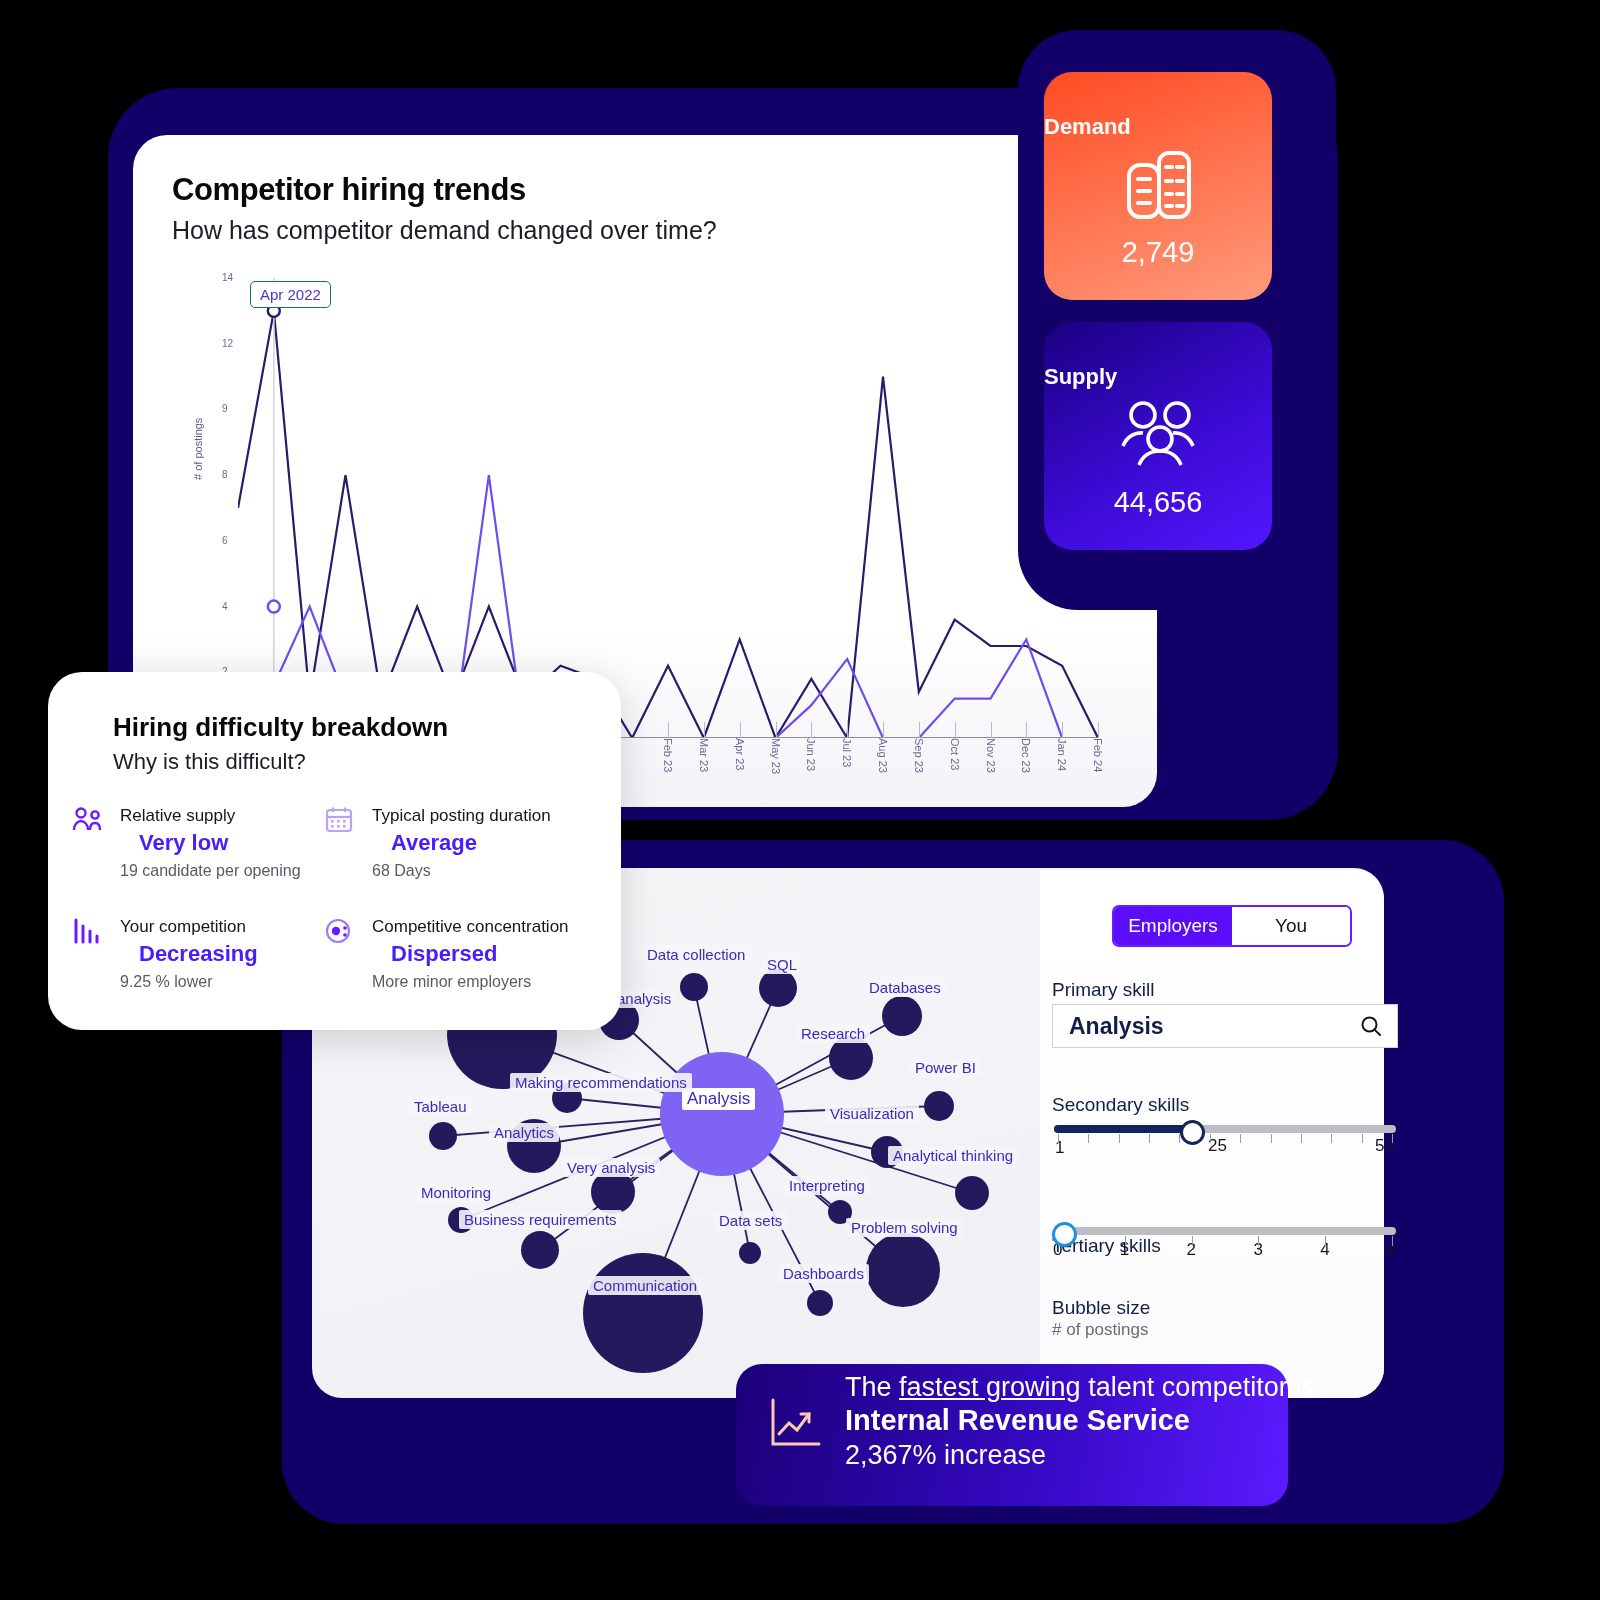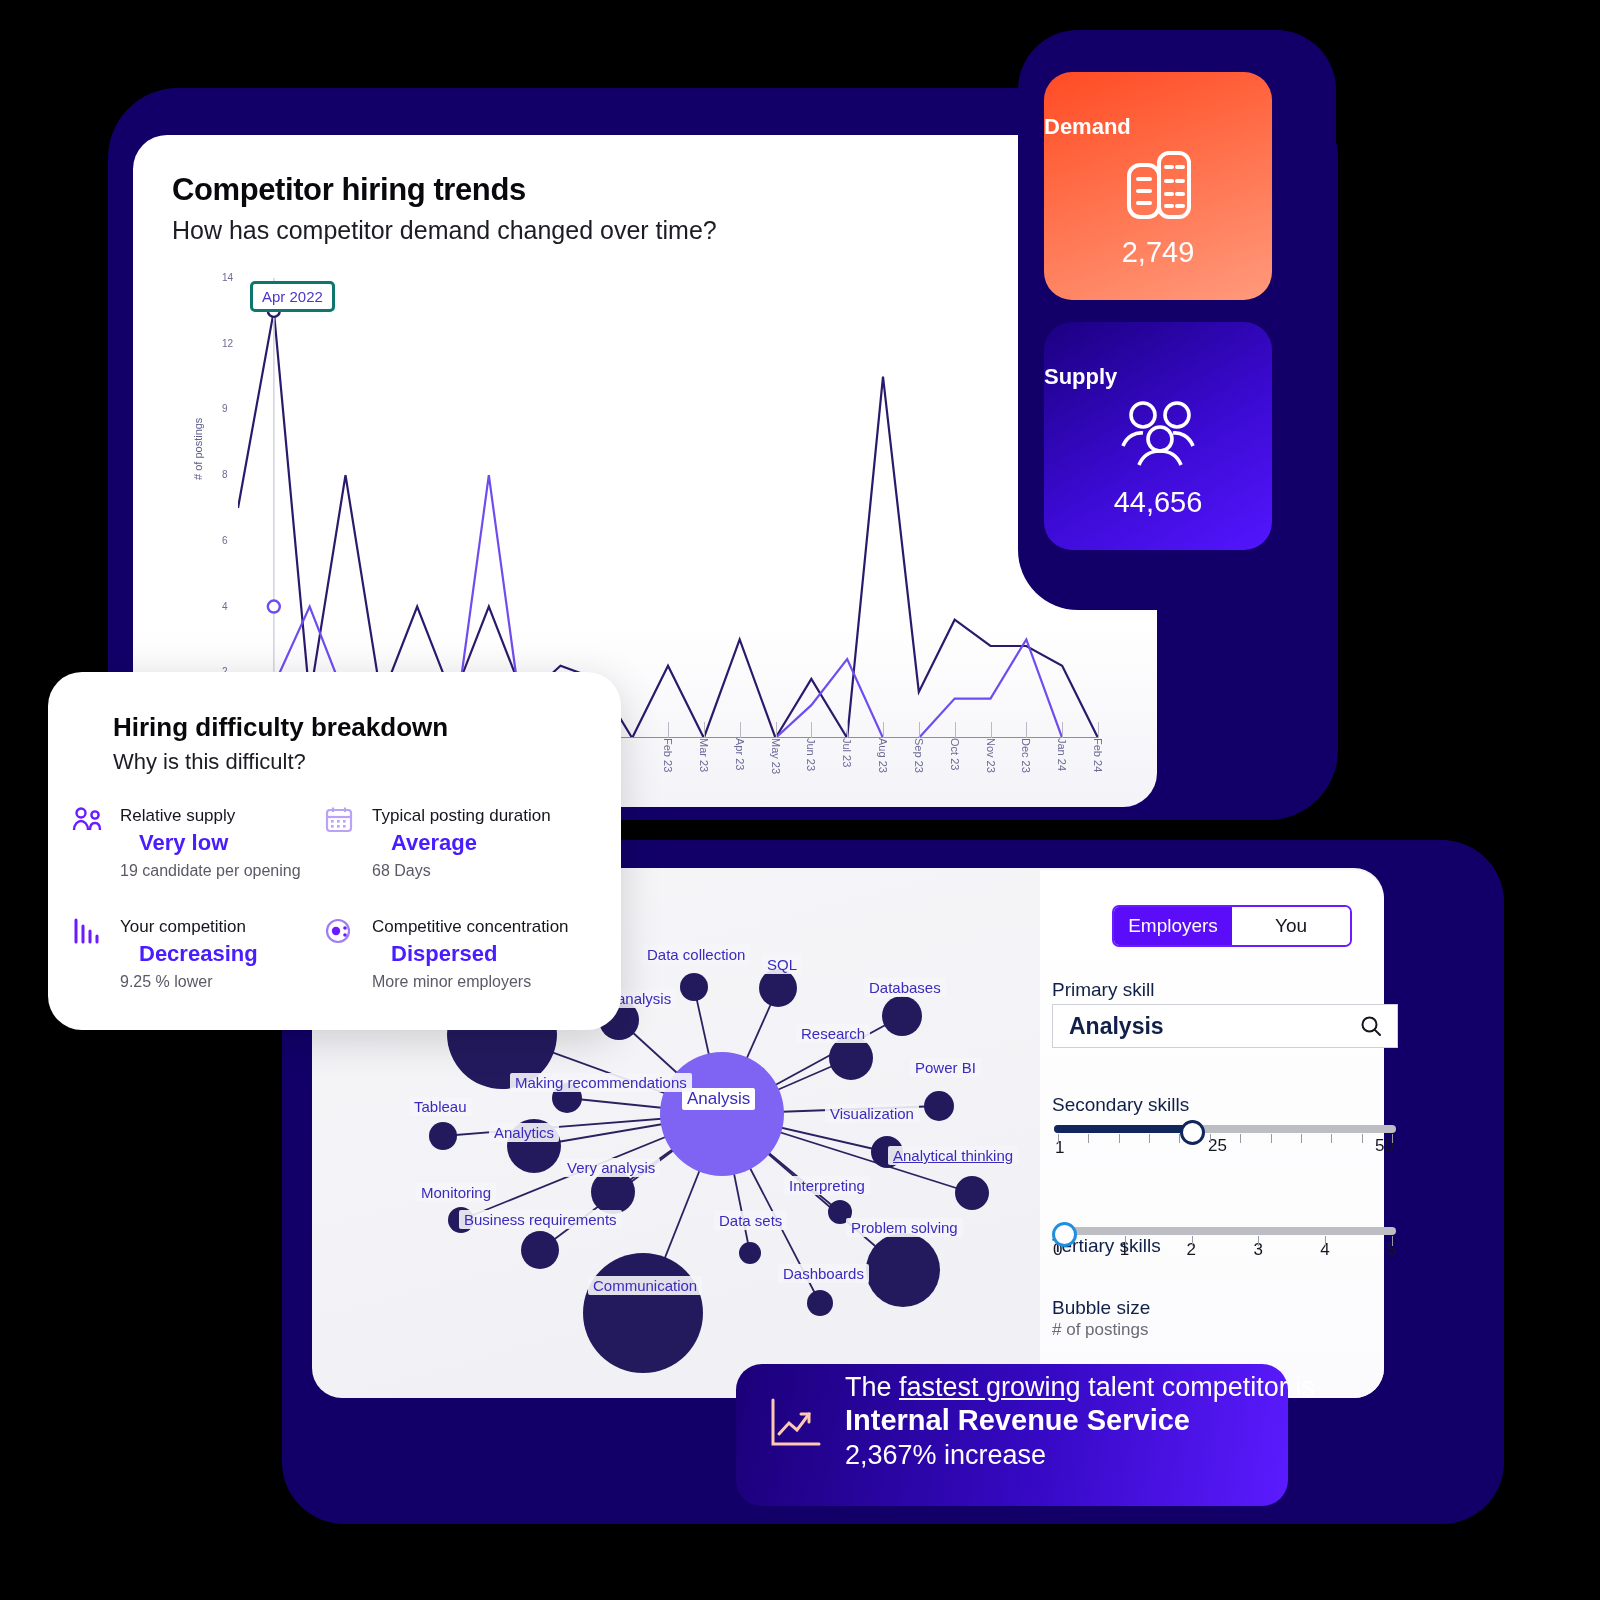--- a/index.html
+++ b/index.html
@@ -11,21 +11,21 @@
   #frame-top{left:108px;top:88px;width:1230px;height:732px;border-radius:70px;}
   #chart-card{left:133px;top:135px;width:1024px;height:672px;border-radius:34px;
               background:linear-gradient(180deg,#ffffff 0%,#ffffff 72%,#f3f3f8 100%);}
   #chart-title{position:absolute;left:172px;top:172px;font-size:31px;font-weight:700;
                color:#08080d;letter-spacing:-.4px;}
   #chart-sub{position:absolute;left:172px;top:216px;font-size:25px;color:#1c1c24;}
   #plot{position:absolute;left:238px;top:278px;width:860px;height:460px;}
   .ylab{position:absolute;font-size:10px;color:#6b6a95;}
   #ylab-title{position:absolute;left:192px;top:480px;font-size:11px;color:#5d5c8a;
               transform:rotate(-90deg);transform-origin:left top;white-space:nowrap;}
-  #tooltip{position:absolute;left:250px;top:281px;background:#fff;border:3px solid #0f766e;
+  #tooltip{position:absolute;left:250px;top:281px;background:#fff;border:1px solid #0f766e;
            border-radius:5px;padding:4px 9px;font-size:15px;color:#4a36c9;z-index:6;}
   .xtick{position:absolute;top:738px;font-size:11px;color:#6b6a95;
          writing-mode:vertical-rl;white-space:nowrap;}
   
   #frame-right{left:1018px;top:30px;width:318px;height:580px;border-radius:60px;}
   #demand-card{position:absolute;left:1044px;top:72px;width:228px;height:228px;border-radius:28px;
      background:linear-gradient(160deg,#ff4b24 0%,#ff6a44 38%,#ff9a7c 100%);}
   #supply-card{position:absolute;left:1044px;top:322px;width:228px;height:228px;border-radius:28px;
      background:linear-gradient(150deg,#1b0080 0%,#3b0ad2 55%,#5416ff 100%);}
   .kpi-title{text-align:left;color:#fff;font-size:22px;font-weight:700;padding-top:42px;}
@@ -276,21 +276,21 @@
     <div class="blabel" style="left: 762px; top: 955px; z-index: 4;">SQL</div>
     <div class="bub" style="left: 882px; top: 996px; width: 40px; height: 40px; z-index: 2;"></div>
     <div class="blabel" style="left: 864px; top: 978px; z-index: 4;">Databases</div>
     <div class="bub" style="left: 829px; top: 1036px; width: 44px; height: 44px; z-index: 2;"></div>
     <div class="blabel" style="left: 796px; top: 1024px; z-index: 4;">Research</div>
     <div class="bub" style="left: 924px; top: 1091px; width: 30px; height: 30px; z-index: 2;"></div>
     <div class="blabel" style="left: 910px; top: 1058px; z-index: 4;">Power BI</div>
     <div class="bub" style="left: 871px; top: 1136px; width: 32px; height: 32px; z-index: 2;"></div>
     <div class="blabel" style="left: 825px; top: 1104px; z-index: 4;">Visualization</div>
     <div class="bub" style="left: 955px; top: 1176px; width: 34px; height: 34px; z-index: 2;"></div>
-    <div class="blabel" style="left: 888px; top: 1146px; z-index: 4; text-decoration: underline;">Analytical thinking</div>
+    <div class="blabel" style="left: 888px; top: 1146px; z-index: 4;">Analytical thinking</div>
     <div class="bub" style="left: 828px; top: 1200px; width: 24px; height: 24px; z-index: 2;"></div>
     <div class="blabel" style="left: 784px; top: 1176px; z-index: 4;">Interpreting</div>
     <div class="bub" style="left: 866px; top: 1233px; width: 74px; height: 74px; z-index: 2;"></div>
     <div class="blabel" style="left: 846px; top: 1218px; z-index: 4;">Problem solving</div>
     <div class="bub" style="left: 807px; top: 1290px; width: 26px; height: 26px; z-index: 2;"></div>
     <div class="blabel" style="left: 778px; top: 1264px; z-index: 4;">Dashboards</div>
     <div class="bub" style="left: 739px; top: 1242px; width: 22px; height: 22px; z-index: 2;"></div>
     <div class="blabel" style="left: 714px; top: 1211px; z-index: 4;">Data sets</div>
     <div class="bub" style="left: 583px; top: 1253px; width: 120px; height: 120px; z-index: 2;"></div>
     <div class="blabel" style="left: 588px; top: 1276px; z-index: 4;">Communication</div>

